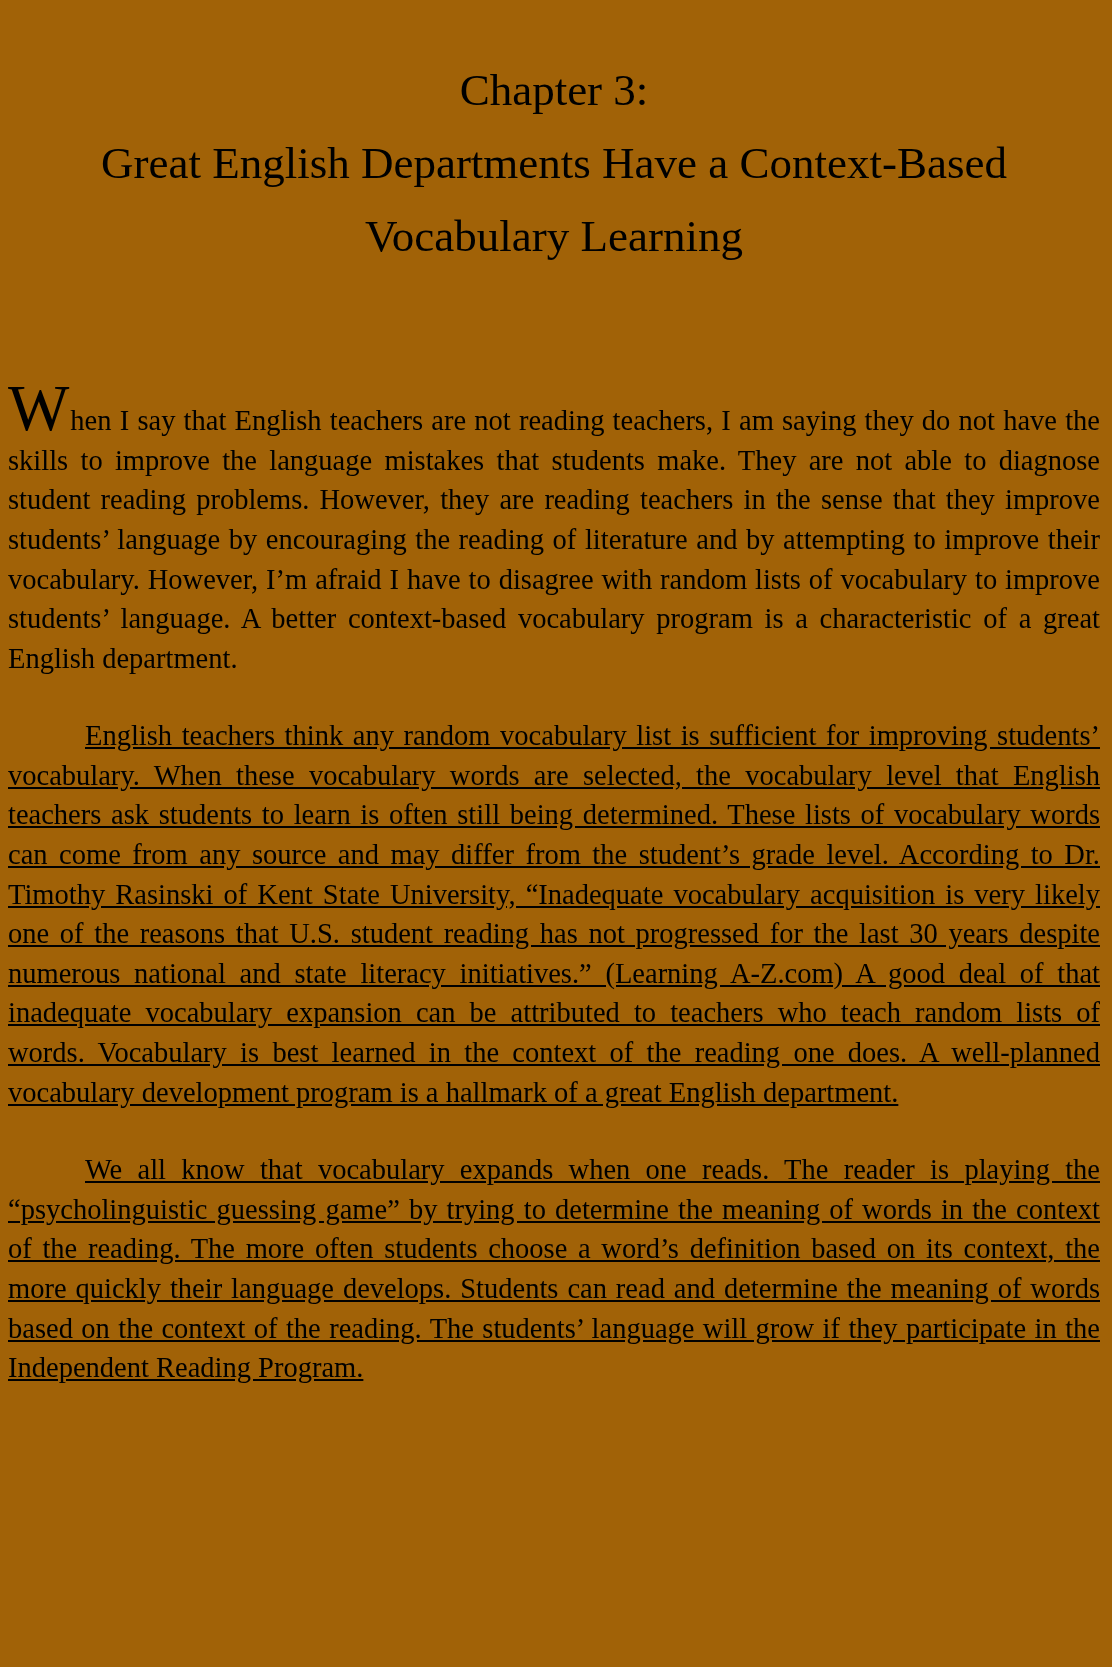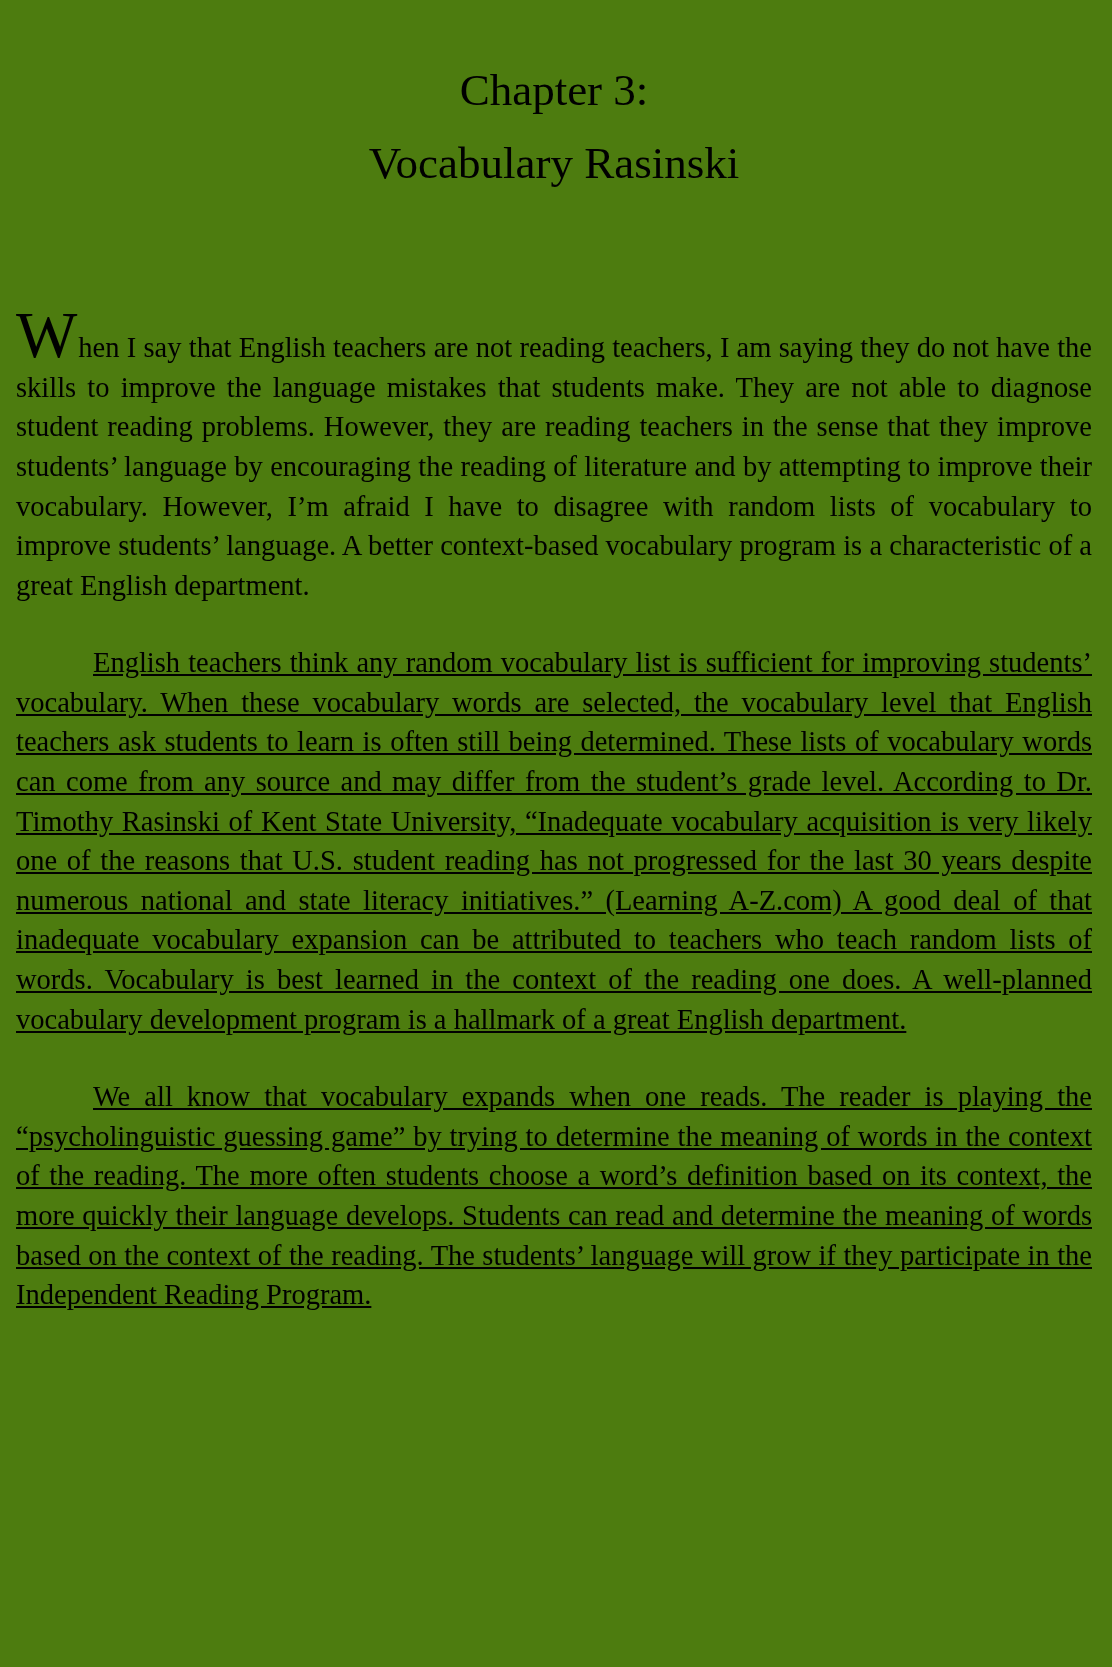--- a/index.html
+++ b/index.html
@@ -12,38 +12,38 @@
     height: 1667px;
     overflow: hidden;
     font-family: "Liberation Serif", serif;
     color: #000000;
   }
   .page {
     box-sizing: border-box;
     width: 1112px;
     height: 1667px;
     padding: 24px 8px 0 4px;
-    background: #4d7c0f;
+    background: #a16207;
   }
   .chapter-title {
     text-align: center;
     font-size: 45px;
     line-height: 73px;
     font-weight: 400;
     color: #000000;
   }
   .chapter-title .title-line {
     display: block;
     white-space: nowrap;
   }
   .body-text {
     margin-top: 128px;
   }
   .body-text p {
-    margin: 12px;
+    margin: 4px;
     font-size: 28.5px;
     line-height: 39.6px;
     text-align: justify;
     color: #000000;
   }
   .body-text p + p {
     margin-top: 38px;
     text-decoration: underline;
   }
   .para-indent {
@@ -56,21 +56,22 @@
     letter-spacing: 1px;
   }
 </style>
 </head>
 <body>
 
 <div class="page">
 
   <h1 class="chapter-title">
     <span class="title-line">Chapter 3:</span>
-    <span class="title-line">Vocabulary Rasinski</span>
+    <span class="title-line">Great English Departments Have a Context-Based</span>
+    <span class="title-line">Vocabulary Learning</span>
   </h1>
 
   <div class="body-text">
     <p><span class="dropcap">W</span><span>hen I say that English teachers are not reading teachers, I am saying they do not have the skills to improve the language mistakes that students make. They are not able to diagnose student reading problems. However, they are reading teachers in the sense that they improve students’ language by encouraging the reading of literature and by attempting to improve their vocabulary. However, I’m afraid I have to disagree with random lists of vocabulary to improve students’ language. A better context-based vocabulary program is a characteristic of a great English department.</span></p>
 
     <p class="para-indent">English teachers think any random vocabulary list is sufficient for improving students’ vocabulary. When these vocabulary words are selected, the vocabulary level that English teachers ask students to learn is often still being determined. These lists of vocabulary words can come from any source and may differ from the student’s grade level. According to Dr. Timothy Rasinski of Kent State University, “Inadequate vocabulary acquisition is very likely one of the reasons that U.S. student reading has not progressed for the last 30 years despite numerous national and state literacy initiatives.” (Learning A-Z.com) A good deal of that inadequate vocabulary expansion can be attributed to teachers who teach random lists of words. Vocabulary is best learned in the context of the reading one does. A well-planned vocabulary development program is a hallmark of a great English department.</p>
 
     <p class="para-indent">We all know that vocabulary expands when one reads. The reader is playing the “psycholinguistic guessing game” by trying to determine the meaning of words in the context of the reading. The more often students choose a word’s definition based on its context, the more quickly their language develops. Students can read and determine the meaning of words based on the context of the reading. The students’ language will grow if they participate in the Independent Reading Program.</p>
   </div>
 

